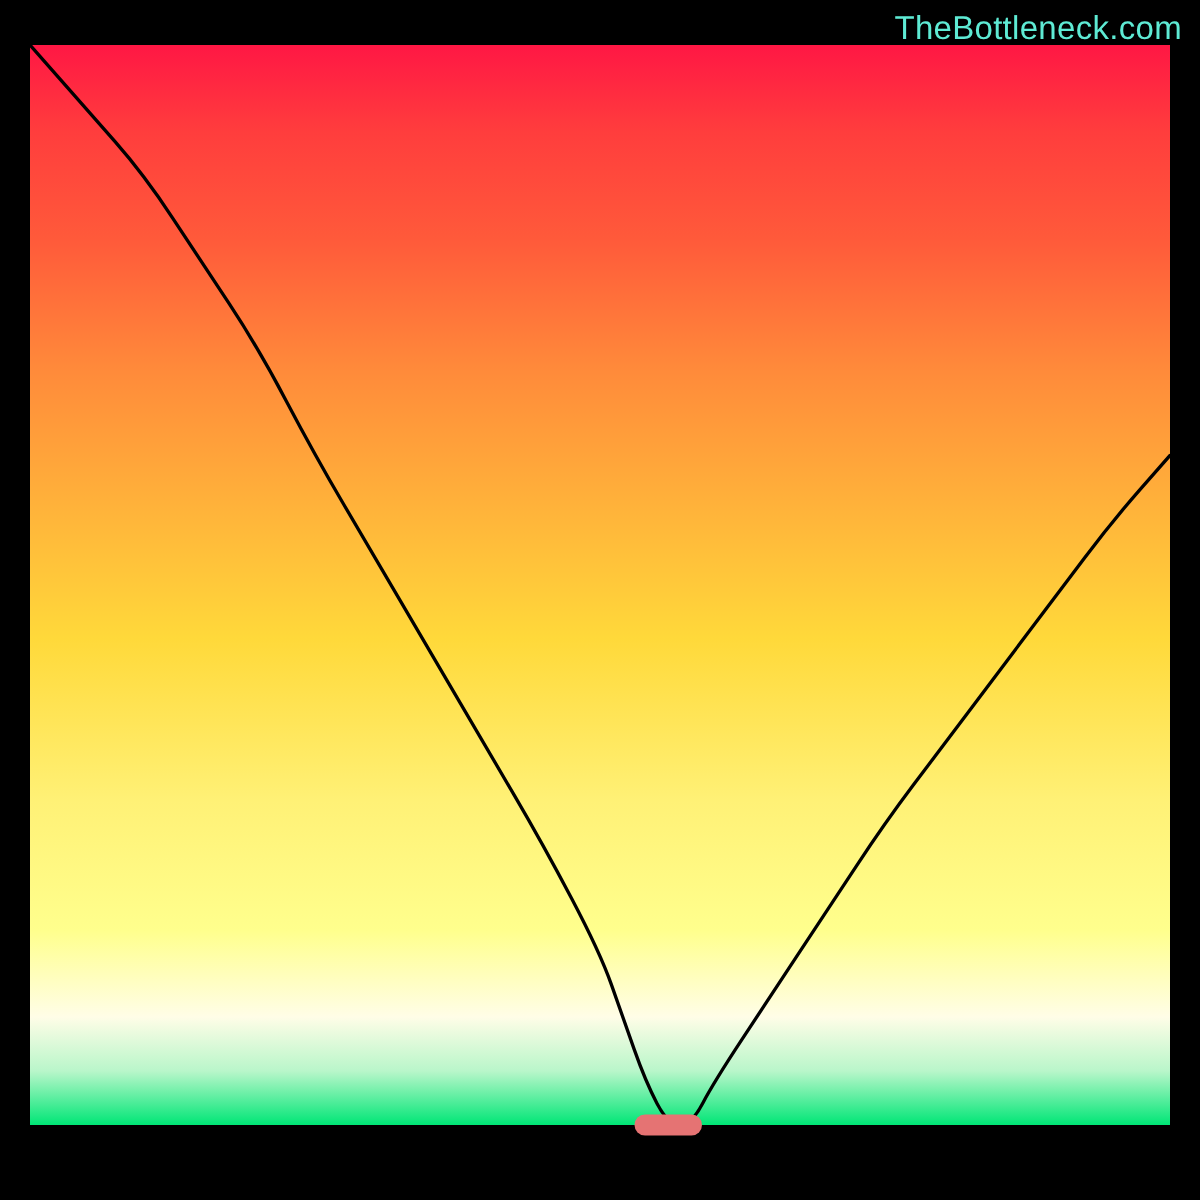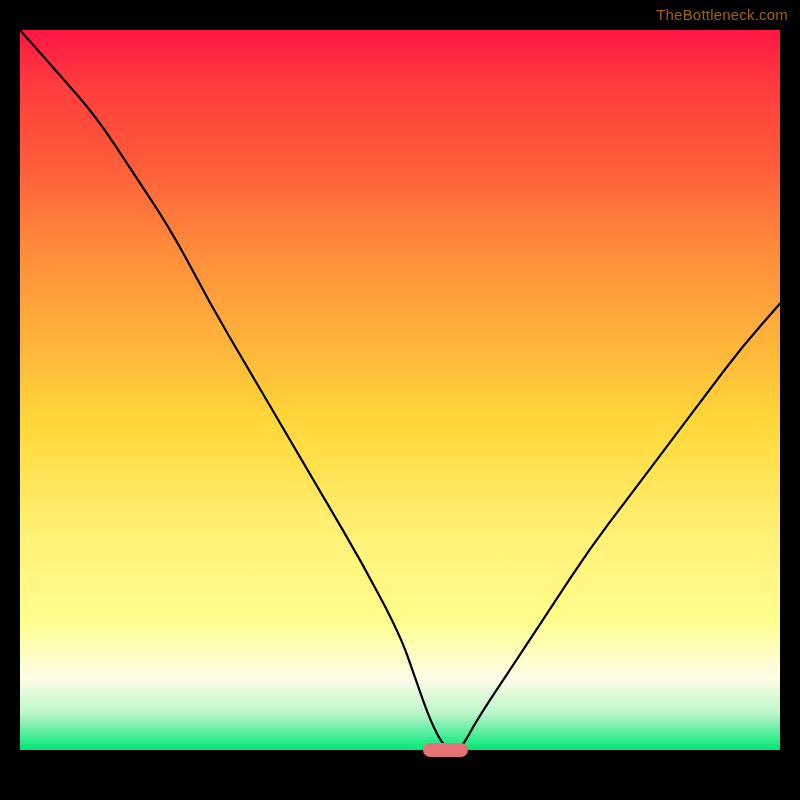--- a/index.html
+++ b/index.html
@@ -7,22 +7,22 @@
   .outer {
     width: 800px;
     height: 800px;
     background: #000;
     position: relative;
   }
   .watermark {
     position: absolute;
     top: 6px;
     right: 12px;
-    color: #a16207;
-    font-size: 15px;
+    color: #5eead4;
+    font-size: 22px;
     font-weight: 500;
     z-index: 10;
     letter-spacing: 0.2px;
   }
   .plot {
     position: absolute;
     left: 20px;
     top: 30px;
     width: 760px;
     height: 720px;

